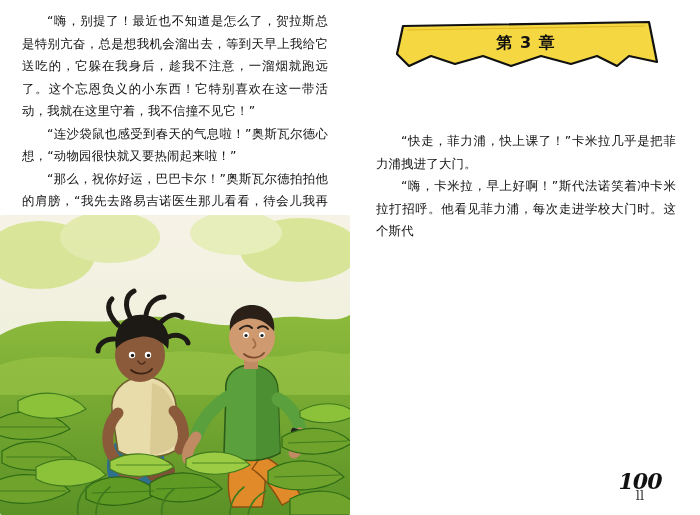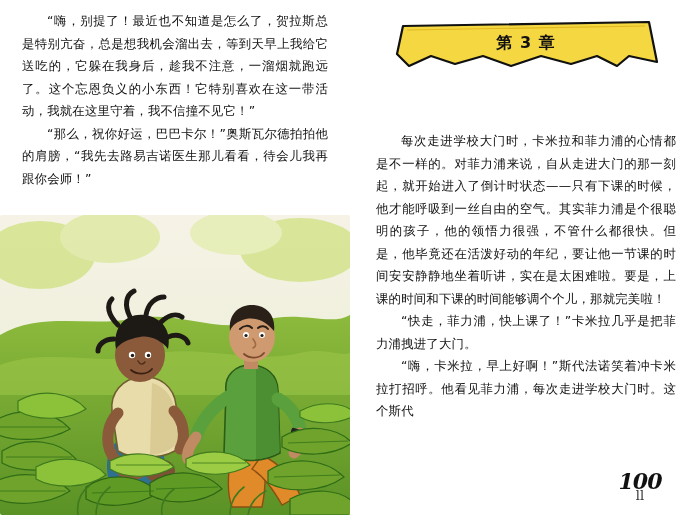--- a/index.html
+++ b/index.html
@@ -112,20 +112,21 @@
 </style>
 </head>
 <body>
 
 <div class="spread">
 
   <div class="page page-left">
 
     <div class="body-text">
       <p>“嗨，别提了！最近也不知道是怎么了，贺拉斯总是特别亢奋，总是想我机会溜出去，等到天早上我给它送吃的，它躲在我身后，趁我不注意，一溜烟就跑远了。这个忘恩负义的小东西！它特别喜欢在这一带活动，我就在这里守着，我不信撞不见它！”</p>
+      <p>“连沙袋鼠也感受到春天的气息啦！”奥斯瓦尔德心想，“动物园很快就又要热闹起来啦！”</p>
       <p>“那么，祝你好运，巴巴卡尔！”奥斯瓦尔德拍拍他的肩膀，“我先去路易吉诺医生那儿看看，待会儿我再跟你会师！”</p>
     </div>
 
     <div class="illustration">
       <svg width="350" height="300" viewBox="0 0 350 300" xmlns="http://www.w3.org/2000/svg" aria-hidden="true">
         <defs>
           <clipPath id="illoClip">
               <rect x="0" y="0" width="350" height="300" rx="2"></rect>
             </clipPath>
           <linearGradient id="skyGrad" x1="0" y1="0" x2="0" y2="1">
@@ -277,21 +278,20 @@
 
     <div class="chapter-banner">
       <svg width="270" height="54" viewBox="0 0 270 54" xmlns="http://www.w3.org/2000/svg" aria-hidden="true">
         <path d="M12 10 L258 6 L266 46 L238 40 L226 50 L206 40 L180 48 L150 40 L120 50 L92 40 L64 48 L40 40 L18 50 L6 38 Z" fill="#f5d742" stroke="#111111" stroke-width="2.2" stroke-linejoin="round"></path>
         <path d="M16 14 L254 10" fill="none" stroke="#e0b81f" stroke-width="1.2"></path>
       </svg>
       <div class="chapter-label">第 3 章</div>
     </div>
 
     <div class="body-text" style="margin-top:60px;">
-      <p>每次走进学校大门时，卡米拉和菲力浦的心情都是不一样的。对菲力浦来说，自从走进大门的那一刻起，就开始进入了倒计时状态——只有下课的时候，他才能呼吸到一丝自由的空气。其实菲力浦是个很聪明的孩子，他的领悟力很强，不管什么都很快。但是，他毕竟还在活泼好动的年纪，要让他一节课的时间安安静静地坐着听讲，实在是太困难啦。要是，上课的时间和下课的时间能够调个个儿，那就完美啦！</p>
       <p>“快走，菲力浦，快上课了！”卡米拉几乎是把菲力浦拽进了大门。</p>
       <p>“嗨，卡米拉，早上好啊！”斯代法诺笑着冲卡米拉打招呼。他看见菲力浦，每次走进学校大门时。这个斯代</p>
     </div>
 
     <div class="page-number">
       <span class="big">100</span>
       <span class="sub">ll</span>
     </div>
   </div>
 

